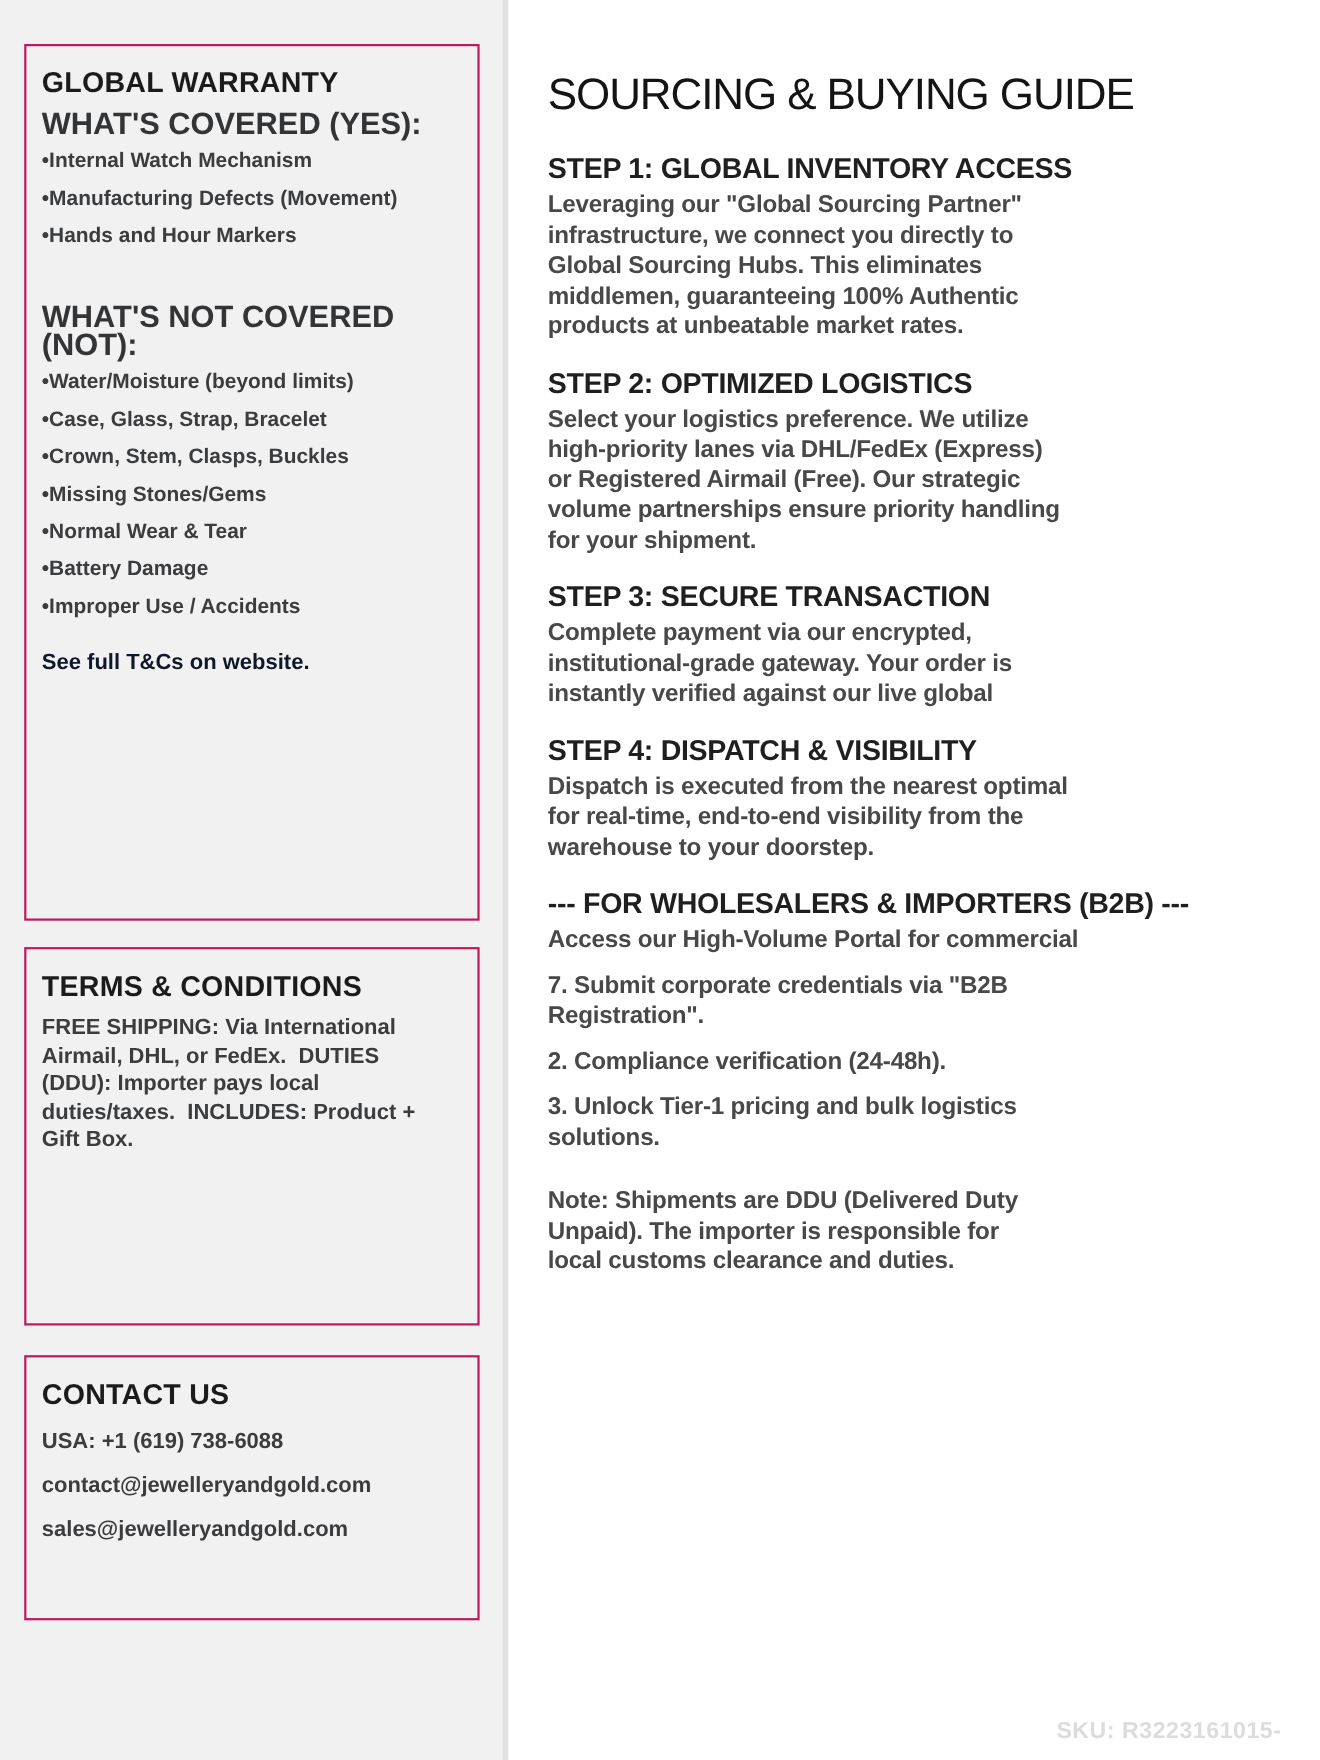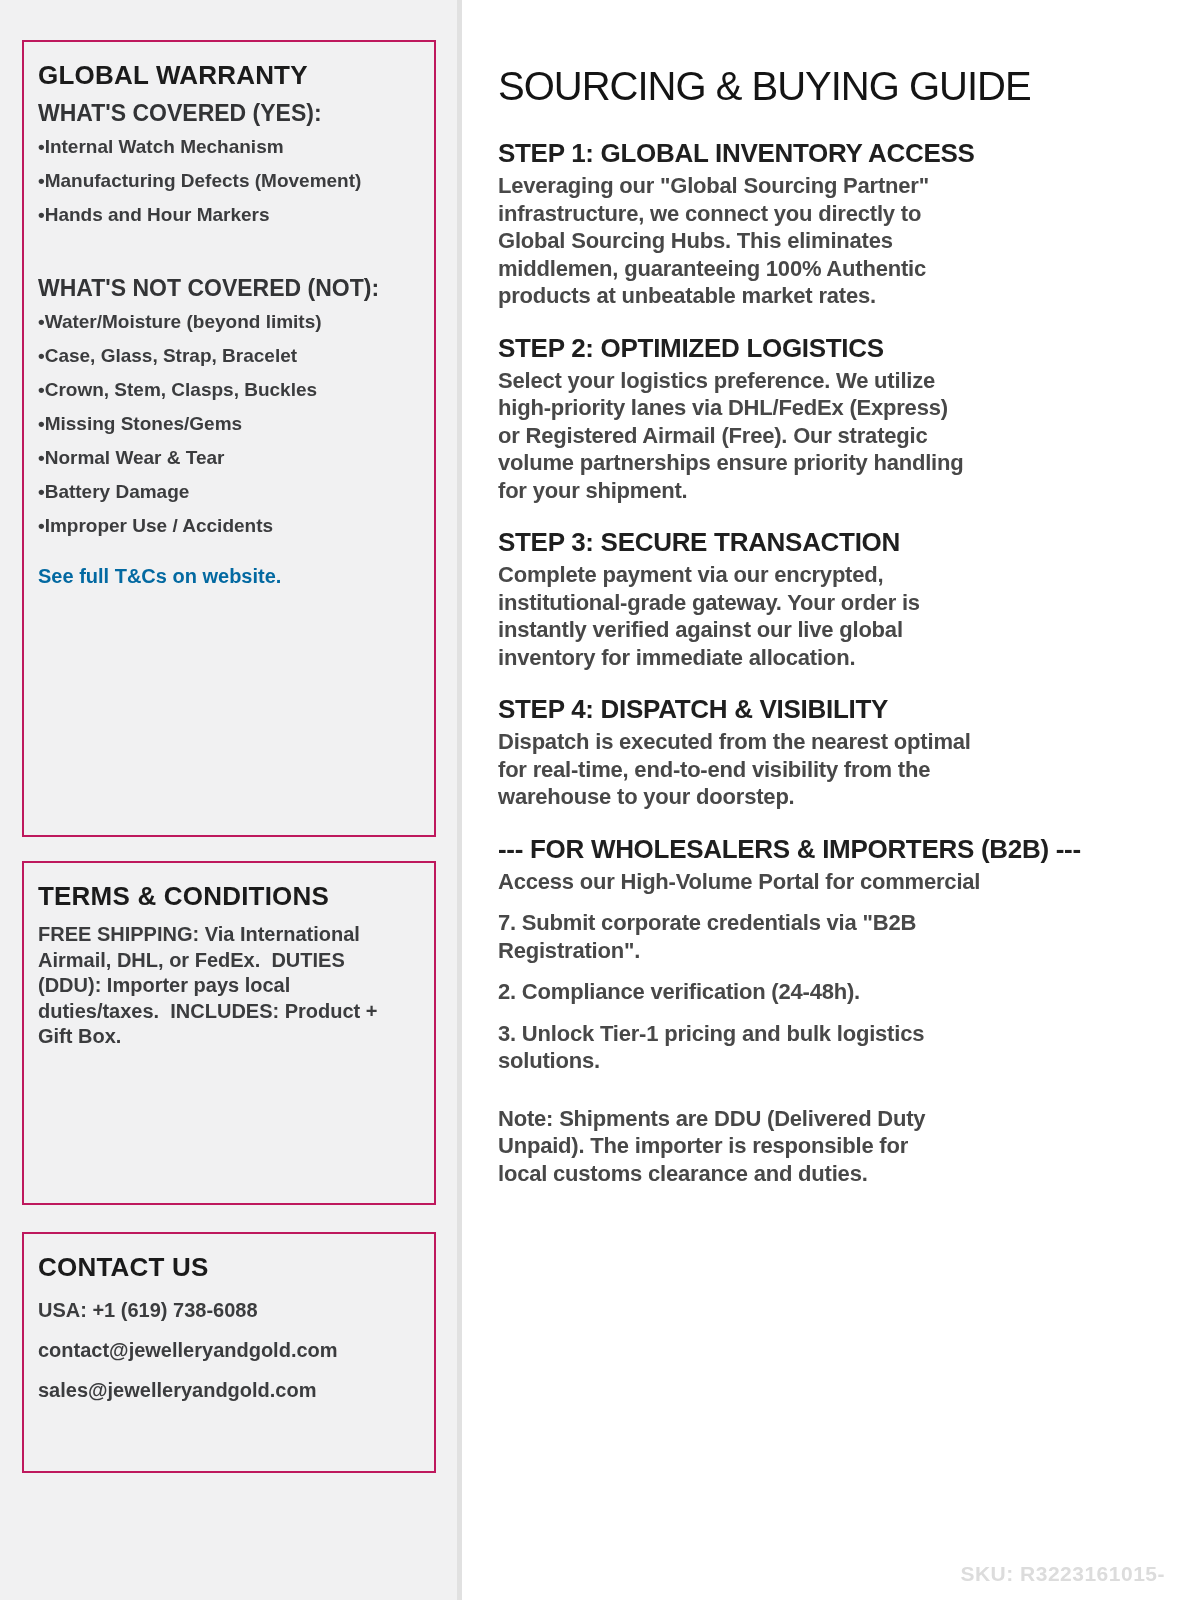--- a/index.html
+++ b/index.html
@@ -28,33 +28,33 @@
   .box-terms    { top: 861px; height: 344px; }
   .box-contact  { top: 1232px; height: 241px; }
 
   .box h2 {
     margin: 0; color: #1b1b1b;
     font-size: 26px; line-height: 30px; font-weight: 800;
     letter-spacing: 0.2px;
   }
   .box h3 {
     margin: 10px 0 0 0; color: #333436;
-    font-size: 23px; line-height: 26px; font-weight: 800;
+    font-size: 28px; line-height: 26px; font-weight: 800;
   }
   .box h3.gap-top { margin-top: 50px; }
   .bullets {
     list-style: none; margin: 10px 0 0 0; padding: 0;
   }
   .bullets li {
     color: #3b3c3e; font-size: 19px; line-height: 21px;
     font-weight: 700; margin-bottom: 13px; white-space: pre;
   }
   .bullets li::before { content: "\2022 "; color: #3b3c3e; }
   .footnote {
-    margin: 28px 0 0 0; color: #0369a1;
+    margin: 28px 0 0 0; color: #0f172a;
     font-size: 20px; line-height: 24px; font-weight: 700;
   }
   .terms-lines { margin-top: 11px; }
   .terms-lines .ln {
     color: #3b3c3e; font-size: 20px; line-height: 25.5px;
     font-weight: 700; white-space: pre;
   }
   .contact-line {
     margin: 0 0 16px 0; color: #3b3c3e;
     font-size: 20px; line-height: 24px; font-weight: 700; white-space: pre;
@@ -161,21 +161,20 @@
     <div class="ln">or Registered Airmail (Free). Our strategic</div>
     <div class="ln">volume partnerships ensure priority handling</div>
     <div class="ln">for your shipment.</div>
   </div>
 
   <h2 class="step">STEP 3: SECURE TRANSACTION</h2>
   <div class="para">
     <div class="ln">Complete payment via our encrypted,</div>
     <div class="ln">institutional-grade gateway. Your order is</div>
     <div class="ln">instantly verified against our live global</div>
-    <div class="ln">inventory for immediate allocation.</div>
   </div>
 
   <h2 class="step">STEP 4: DISPATCH &amp; VISIBILITY</h2>
   <div class="para">
     <div class="ln">Dispatch is executed from the nearest optimal</div>
     <div class="ln">for real-time, end-to-end visibility from the</div>
     <div class="ln">warehouse to your doorstep.</div>
   </div>
 
   <h2 class="step">--- FOR WHOLESALERS &amp; IMPORTERS (B2B) ---</h2>

